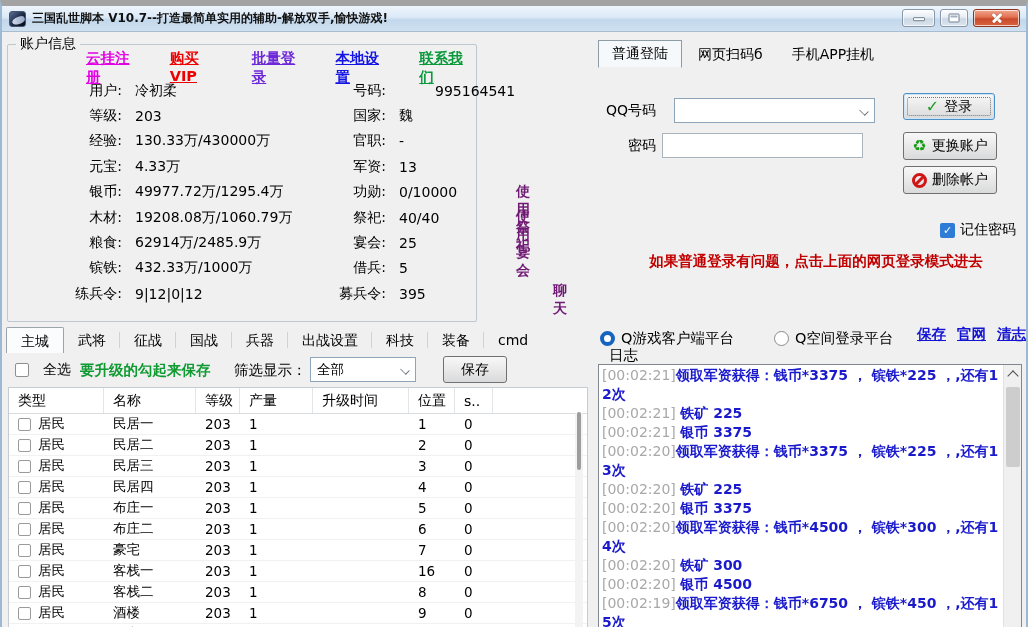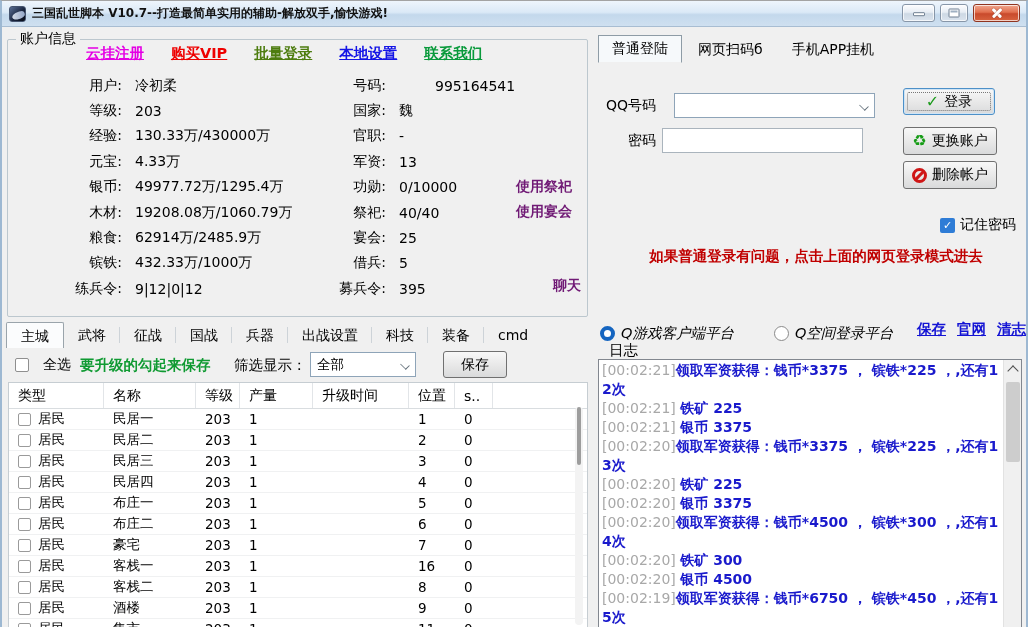--- a/index.html
+++ b/index.html
@@ -1,19 +1,19 @@
 <!DOCTYPE html>
 <html><head>
 <meta charset="utf-8">
 <style>
   * { margin:0; padding:0; box-sizing:border-box; }
   html,body { width:1028px; height:627px; overflow:hidden; background:#d7e4f2;
               font-family:"DejaVu Sans", sans-serif; }
   .window { position:relative; width:1028px; height:627px;
-            border-left:2px solid #9db8d2; border-right:2px solid #9db8d2; border-top:1px solid #a3a3a3;
+            border-left:2px solid #9db8d2; border-right:2px solid #9db8d2; border-top:6px solid #a3a3a3;
             background:#f0f0f0; }
   
   .titlebar { position:absolute; top:0; left:0; right:0; height:26px;
               background:linear-gradient(#eef5fc 0%, #dbe9f7 45%, #c3d8ec 55%, #cfe0f0 100%);
               border-bottom:1px solid #a8bdd2; display:flex; align-items:center; padding-left:7px; }
   .app-icon { width:17px; height:16px; border-radius:3px; margin-right:6px; flex:0 0 auto;
               background:linear-gradient(135deg,#5a6f95 0%,#1b2742 55%,#060b16 100%);
               position:relative; overflow:hidden; border:1px solid #44536e; }
   .app-icon::after { content:""; position:absolute; left:2px; top:5px; width:13px; height:7px;
               background:linear-gradient(100deg,#e8eef8,#9fb4d8); border-radius:60% 40% 50% 50%;
@@ -31,21 +31,21 @@
   .glyph-max { position:absolute; left:50%; top:50%; width:11px; height:9px; transform:translate(-50%,-50%);
           background:#fff; border:1px solid #6f7f92; border-radius:1px; }
   .glyph-max::after { content:""; position:absolute; left:1px; right:1px; top:1px; height:2px; background:#9fb0c2;}
   .glyph-x1,.glyph-x2 { position:absolute; left:50%; top:50%; width:12px; height:2.6px; background:#fff;
           border-radius:1px; box-shadow:0 0 1px #7a2210; }
   .glyph-x1 { transform:translate(-50%,-50%) rotate(45deg); }
   .glyph-x2 { transform:translate(-50%,-50%) rotate(-45deg); }
   
   .client { position:absolute; top:26px; left:0; right:0; height:601px; background:#f0f0f0; }
   
-  .groupbox { position:absolute; left:5px; top:12px; width:581px; height:278px;
+  .groupbox { position:absolute; left:5px; top:12px; width:470px; height:278px;
               border:1px solid #bcc7ce; border-radius:2px; }
   .legend { position:absolute; left:8px; top:-10px; background:#f0f0f0; padding:0 4px;
             font-size:14px; color:#000; }
   .top-links { position:absolute; left:78px; top:4px; display:flex; gap:27px; }
   .top-links a { font-size:14.5px; font-weight:700; text-decoration:underline; cursor:pointer; }
   .fields-left { position:absolute; left:20px; top:33px; display:grid; grid-auto-rows:25.4px; }
   .fields-right { position:absolute; left:296px; top:33px; display:grid; grid-auto-rows:25.4px; }
   .frow { display:flex; align-items:center; font-size:14px; color:#000; }
   .fields-left .flabel { width:94px; text-align:right; }
   .fields-right .flabel { width:82px; text-align:right; }
@@ -123,21 +123,21 @@
           font-size:13.5px; cursor:default; }
   .trow .tc { padding-left:9px; display:flex; align-items:center; height:100%; }
   .c0{width:95px;} .c1{width:92px;} .c2{width:44px;} .c3{width:73px;}
   .c4{width:96px;} .c5{width:46px;} .c6{width:38px;}
   .row-cb { width:13px; height:13px; border:1px solid #9a9a9a; border-radius:2px; background:#fff;
             margin-right:7px; flex:0 0 auto; cursor:pointer; }
   .tbl-scroll { position:absolute; right:4px; top:24px; width:8px; height:218px; background:#f3f3f3;
                 border-radius:4px; }
   .tbl-thumb { position:absolute; left:2px; top:0; width:4px; height:58px; background:#9d9d9d; border-radius:2px; cursor:pointer;}
   
-  .radio-row { position:absolute; left:598px; top:296px; height:20px; display:flex; align-items:flex-end;font-style:italic; }
+  .radio-row { position:absolute; left:598px; top:296px; height:20px; display:flex; align-items:flex-end; }
   .radio { display:flex; align-items:center; gap:6px; font-size:14.5px; cursor:pointer; }
   .radio + .radio { margin-left:40px; }
   .rdot { width:15px; height:15px; border-radius:50%; background:#fff; border:1px solid #8a8a8a; flex:0 0 auto;}
   .rdot.sel { border:4.5px solid #1565c0; }
   .log-links { position:absolute; left:915px; top:293px; display:flex; gap:11px; }
   .log-links a { color:#1414d4; font-size:14.5px; font-weight:700; text-decoration:underline; cursor:pointer; }
   .log-label { position:absolute; left:607px; top:314px; font-size:14.5px; }
   .log-box { position:absolute; left:596px; top:332px; width:424px; height:269px; background:#fff;
              border:1px solid #82878f; overflow:hidden; }
   .log-content { position:absolute; left:3px; right:20px; top:1px; bottom:0; overflow:hidden;
@@ -173,21 +173,21 @@
     </div>
   </div>
 
   <div class="client">
 
     <div class="groupbox">
       <span class="legend">账户信息</span>
       <div class="top-links" id="topLinks">
           <a class="toplink" style="color: rgb(228, 0, 228);">云挂注册</a>
           <a class="toplink" style="color: rgb(238, 0, 0);">购买VIP</a>
-          <a class="toplink" style="color: #4d7c0f;">批量登录</a>
+          <a class="toplink" style="color: #6d28d9;">批量登录</a>
           <a class="toplink" style="color: rgb(20, 20, 230);">本地设置</a>
           <a class="toplink" style="color: rgb(10, 154, 60);">联系我们</a>
         </div>
       <div class="fields-left" id="fieldsLeft">
           <div class="frow">
             <span class="flabel">用户:</span>
             <span class="fvalue">冷初柔</span>
           </div>
           <div class="frow">
             <span class="flabel">等级:</span>

